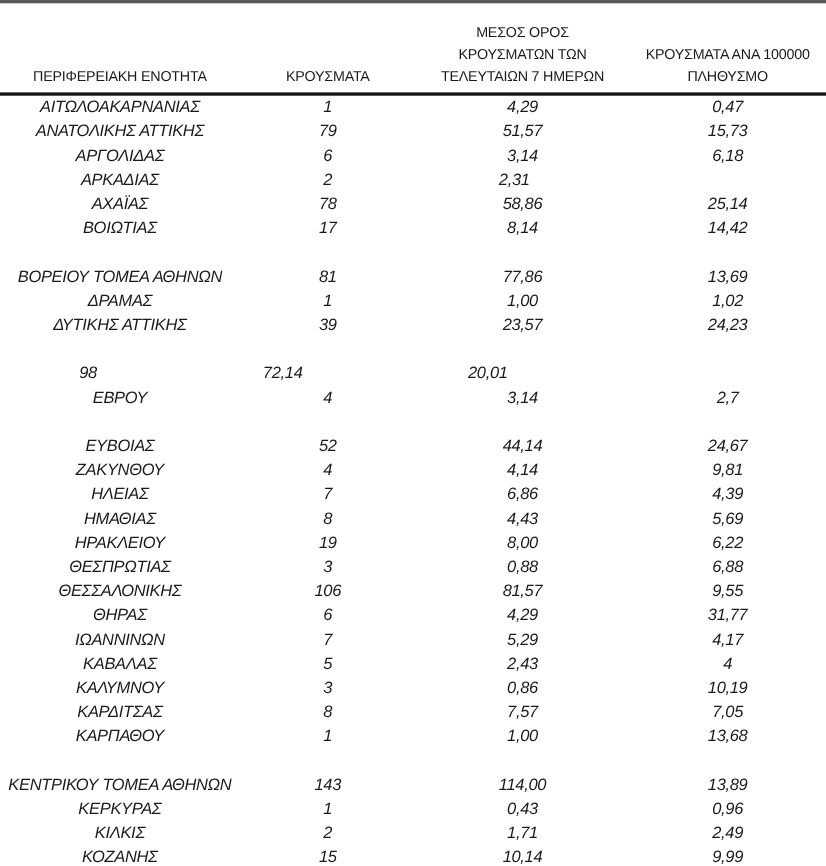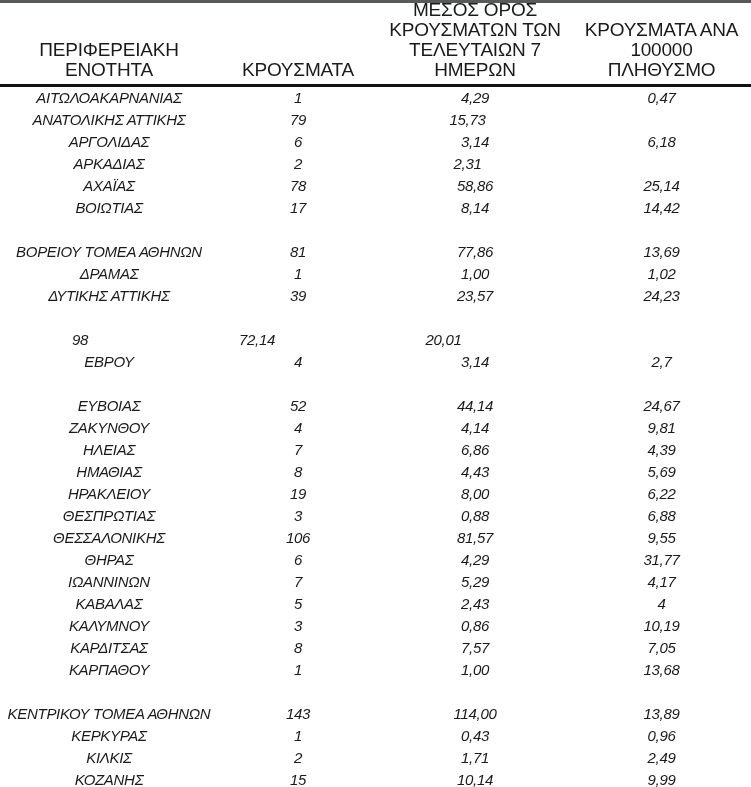--- a/index.html
+++ b/index.html
@@ -36,21 +36,21 @@
   }
   .cell {
     text-align: center;
     box-sizing: border-box;
   }
   .c1 { width: 218px; }
   .c2 { width: 160px; }
   .c3 { width: 194px; }
   .c4 { width: 179px; }
   .th {
-    font-size: 19px;
+    font-size: 13px;
     line-height: 20px;
     white-space: pre-line;
     letter-spacing: -0.2px;
   }
   .row {
     display: flex;
     height: 22px;
     align-items: center;
     font-style: italic;
   }
@@ -86,20 +86,21 @@
   <div class="row">
     <div class="cell c1">ΑΙΤΩΛΟΑΚΑΡΝΑΝΙΑΣ</div>
     <div class="cell c2">1</div>
     <div class="cell c3">4,29</div>
     <div class="cell c4">0,47</div>
   </div>
 
   <div class="row">
     <div class="cell c1">ΑΝΑΤΟΛΙΚΗΣ ΑΤΤΙΚΗΣ</div>
     <div class="cell c2">79</div>
+    <div class="cell c3">51,57</div>
     <div class="cell c4">15,73</div>
   </div>
 
   <div class="row">
     <div class="cell c1">ΑΡΓΟΛΙΔΑΣ</div>
     <div class="cell c2">6</div>
     <div class="cell c3">3,14</div>
     <div class="cell c4">6,18</div>
   </div>
 

